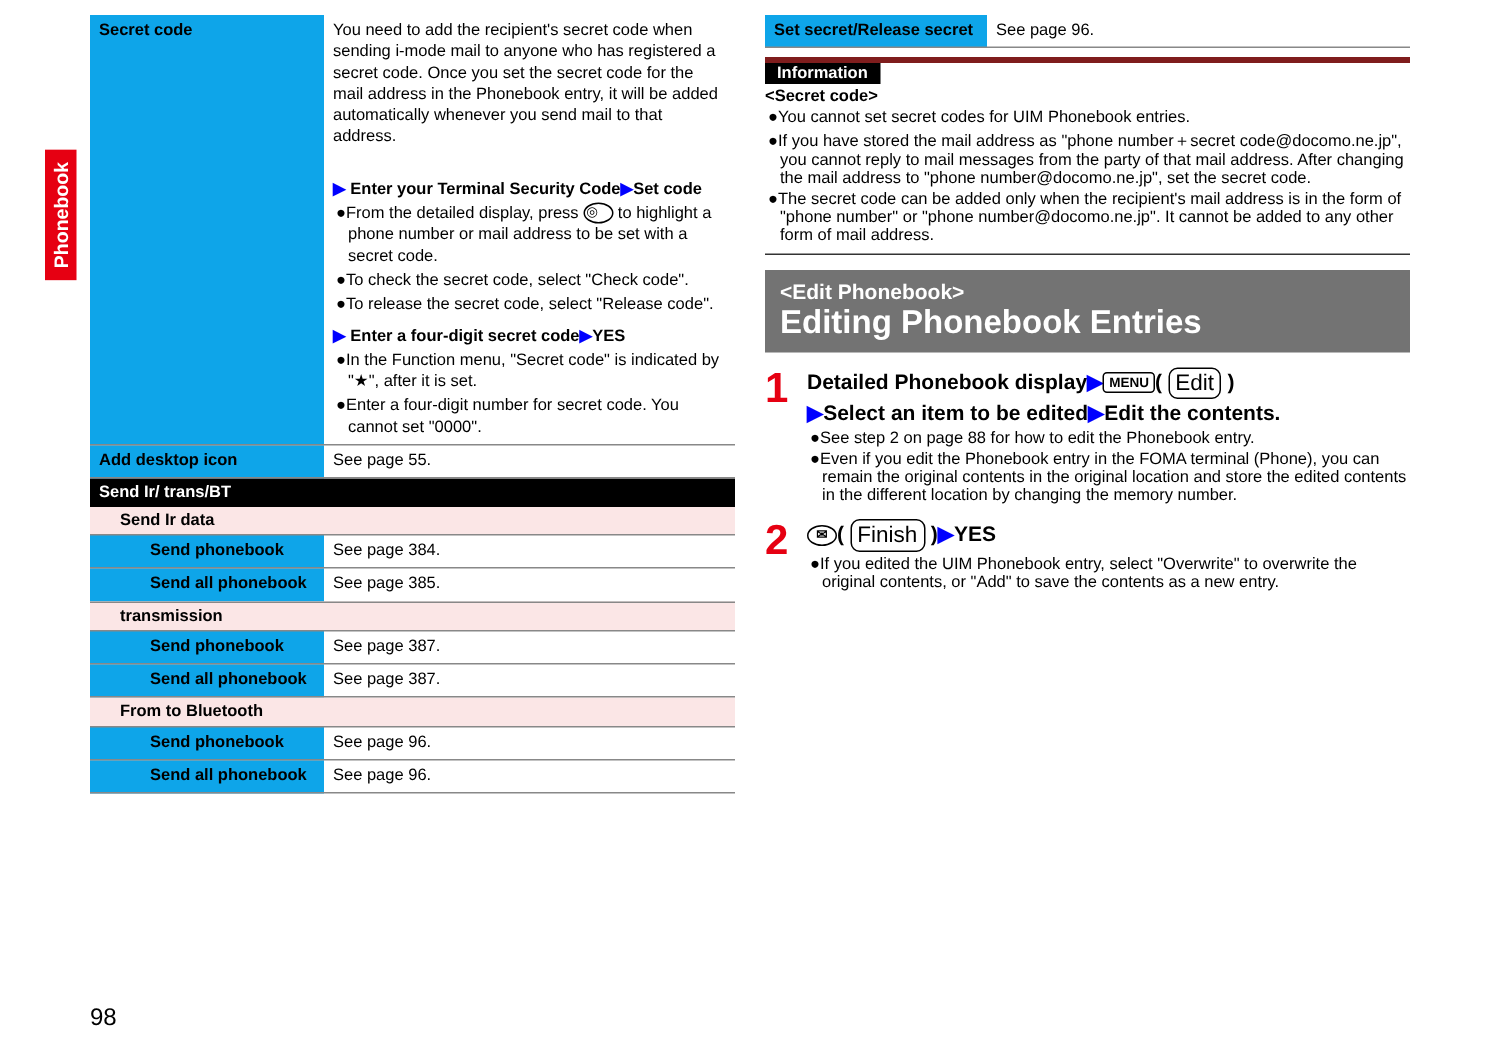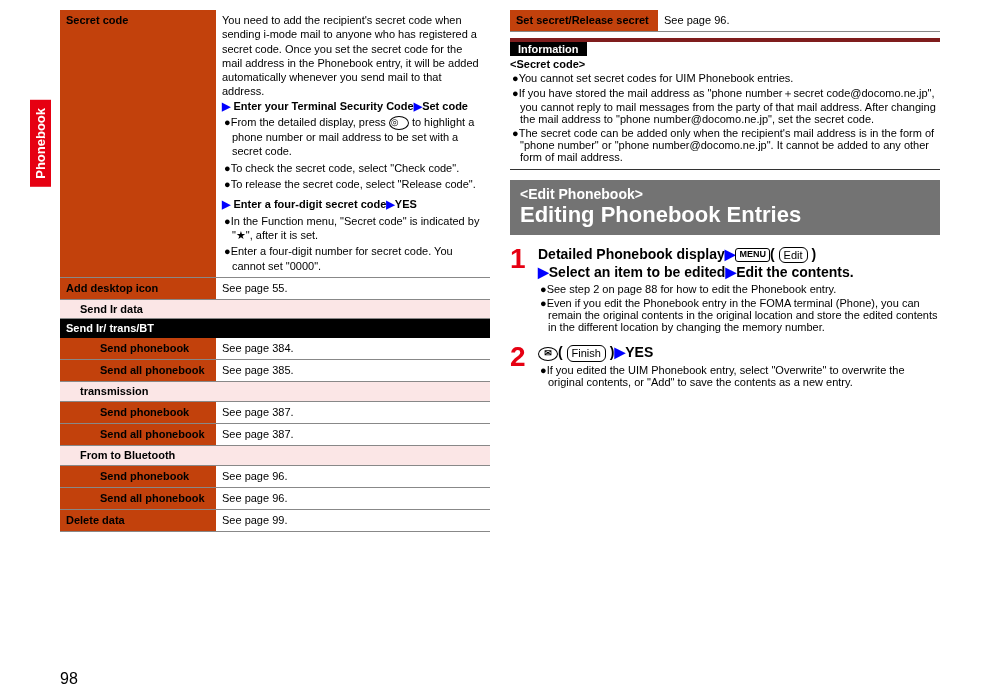--- a/index.html
+++ b/index.html
@@ -2,80 +2,80 @@
 <html><head>
 <meta charset="utf-8">
 <style>
 * { box-sizing: border-box; margin: 0; padding: 0; }
 body { font-family: Arial, sans-serif; font-size: 11px; color: #000; background: #fff; width: 1004px; height: 698px; position: relative; }
 .page { display: flex; padding: 10px 30px 30px 60px; gap: 20px; }
 .side-tab { position: absolute; left: 30px; top: 100px; background: #e60012; color: #fff; writing-mode: vertical-rl; transform: rotate(180deg); padding: 8px 3px; font-size: 13px; font-weight: bold; }
 .col { width: 430px; }
 table { width: 100%; border-collapse: collapse; }
 td { padding: 3px 6px; vertical-align: top; font-size: 11px; line-height: 1.3; }
-.row-header { background: #c2410c; font-weight: bold; width: 140px; border-bottom: 1px solid #888; }
+.row-header { background: #0ea5e9; font-weight: bold; width: 140px; border-bottom: 1px solid #888; }
 .row-content { border-bottom: 1px solid #888; padding-bottom: 4px; }
 .section-header { background: #000; color: #fff; font-weight: bold; padding: 2px 6px; font-size: 11px; }
 .sub-header { background: #fbe6e6; font-weight: bold; padding: 2px 6px; border-bottom: 1px solid #888; }
 .indent1 { padding-left: 20px; }
 .indent2 { padding-left: 40px; width:156px; }
 .bullet { padding-left: 10px; text-indent: -8px; margin-top: 2px; }
 .arrow { color: #0000ff; font-weight: bold; }
 .info-box { border-top: 4px solid #7f1d1d; border-bottom: 1px solid #333; margin-top: 6px; padding-bottom: 6px; }
 .info-title { background: #000; color: #fff; font-weight: bold; display: inline-block; padding: 1px 8px; font-size: 11px; }
 .red-banner { background: #737373; color: #fff; padding: 6px 10px; margin-top: 10px; }
 .red-banner .small { font-size: 14px; font-weight: bold; }
 .red-banner .big { font-size: 22px; font-weight: bold; line-height: 1.2; }
 .step-row { display: flex; gap: 8px; margin-top: 10px; }
 .step-num { color: #e60012; font-size: 28px; font-weight: bold; line-height: 1; width: 20px; }
 .step-body { flex: 1; }
 .step-title { font-size: 14px; font-weight: bold; line-height: 1.3; }
 .icon-btn { display: inline-flex; align-items: center; justify-content: center; border: 1px solid #000; border-radius: 3px; padding: 0 3px; font-size: 9px; height: 14px; background: #fff; vertical-align: middle; }
 .icon-round { display: inline-flex; align-items:center; justify-content:center; border:1px solid #000; border-radius: 50%; width:20px; height:14px; font-size:9px; background:#fff; vertical-align:middle; }
-.soft-label { display:inline-block; background:#fff; color:#000; border:1px solid #000; border-radius:6px; font-size:11px; padding:0 4px; vertical-align:middle; font-weight:normal; }
+.soft-label { display:inline-block; background:#fff; color:#000; border:1px solid #000; border-radius:6px; font-size:15px; padding:0 4px; vertical-align:middle; font-weight:normal; }
 .page-num { position: absolute; left: 60px; bottom: 10px; font-size: 16px; }
 </style>
 </head>
 <body>
 
 <div class="side-tab">Phonebook</div>
 
 <div class="page">
 
 <div class="col">
 <table>
 <tbody>
           <tr>
 <td class="row-header">Secret code</td>
 <td class="row-content">
   <div>You need to add the recipient's secret code when sending i-mode mail to anyone who has registered a secret code. Once you set the secret code for the mail address in the Phonebook entry, it will be added automatically whenever you send mail to that address.</div>
-  <div style="margin-top:0;">
+  <div style="margin-top:20px;">
     <span class="arrow">▶</span>
     <b>Enter your Terminal Security Code</b><span class="arrow">▶</span><b>Set code</b>
   </div>
   <div class="bullet">●<span>From the detailed display, press</span> <span class="icon-round">◎</span> <span>to highlight a phone number or mail address to be set with a secret code.</span></div>
   <div class="bullet">●<span>To check the secret code, select "Check code".</span></div>
   <div class="bullet">●<span>To release the secret code, select "Release code".</span></div>
   <div style="margin-top:6px;">
     <span class="arrow">▶</span>
     <b>Enter a four-digit secret code</b><span class="arrow">▶</span><b>YES</b>
   </div>
   <div class="bullet">●<span>In the Function menu, "Secret code" is indicated by "★", after it is set.</span></div>
   <div class="bullet">●<span>Enter a four-digit number for secret code. You cannot set "0000".</span></div>
 </td>
 </tr>
 <tr>
 <td class="row-header">Add desktop icon</td>
 <td class="row-content">See page 55.</td>
 </tr>
 <tr>
-            <td colspan="2" class="sub-header indent1">Send Ir data</td>
+            <td colspan="2" class="section-header">Send Ir/    trans/BT</td>
           </tr>
 <tr>
-            <td colspan="2" class="section-header">Send Ir/    trans/BT</td>
+            <td colspan="2" class="sub-header indent1">Send Ir data</td>
           </tr>
 <tr>
             <td class="row-header indent2">Send phonebook</td>
             <td class="row-content">See page 384.</td>
           </tr>
 <tr>
             <td class="row-header indent2">Send all phonebook</td>
             <td class="row-content">See page 385.</td>
           </tr>
 <tr>
@@ -92,24 +92,20 @@
 <tr>
             <td colspan="2" class="sub-header indent1">From to Bluetooth</td>
           </tr>
 <tr>
             <td class="row-header indent2">Send phonebook</td>
             <td class="row-content">See page 96.</td>
           </tr>
 <tr>
             <td class="row-header indent2">Send all phonebook</td>
             <td class="row-content">See page 96.</td>
-          </tr>
-<tr>
-            <td class="row-header">Delete data</td>
-            <td class="row-content">See page 99.</td>
           </tr>
 </tbody>
       </table>
 </div>
 
 <div class="col">
 <table>
 <tbody>
           <tr>
             <td class="row-header" style="width:148px">Set secret/Release secret</td>

